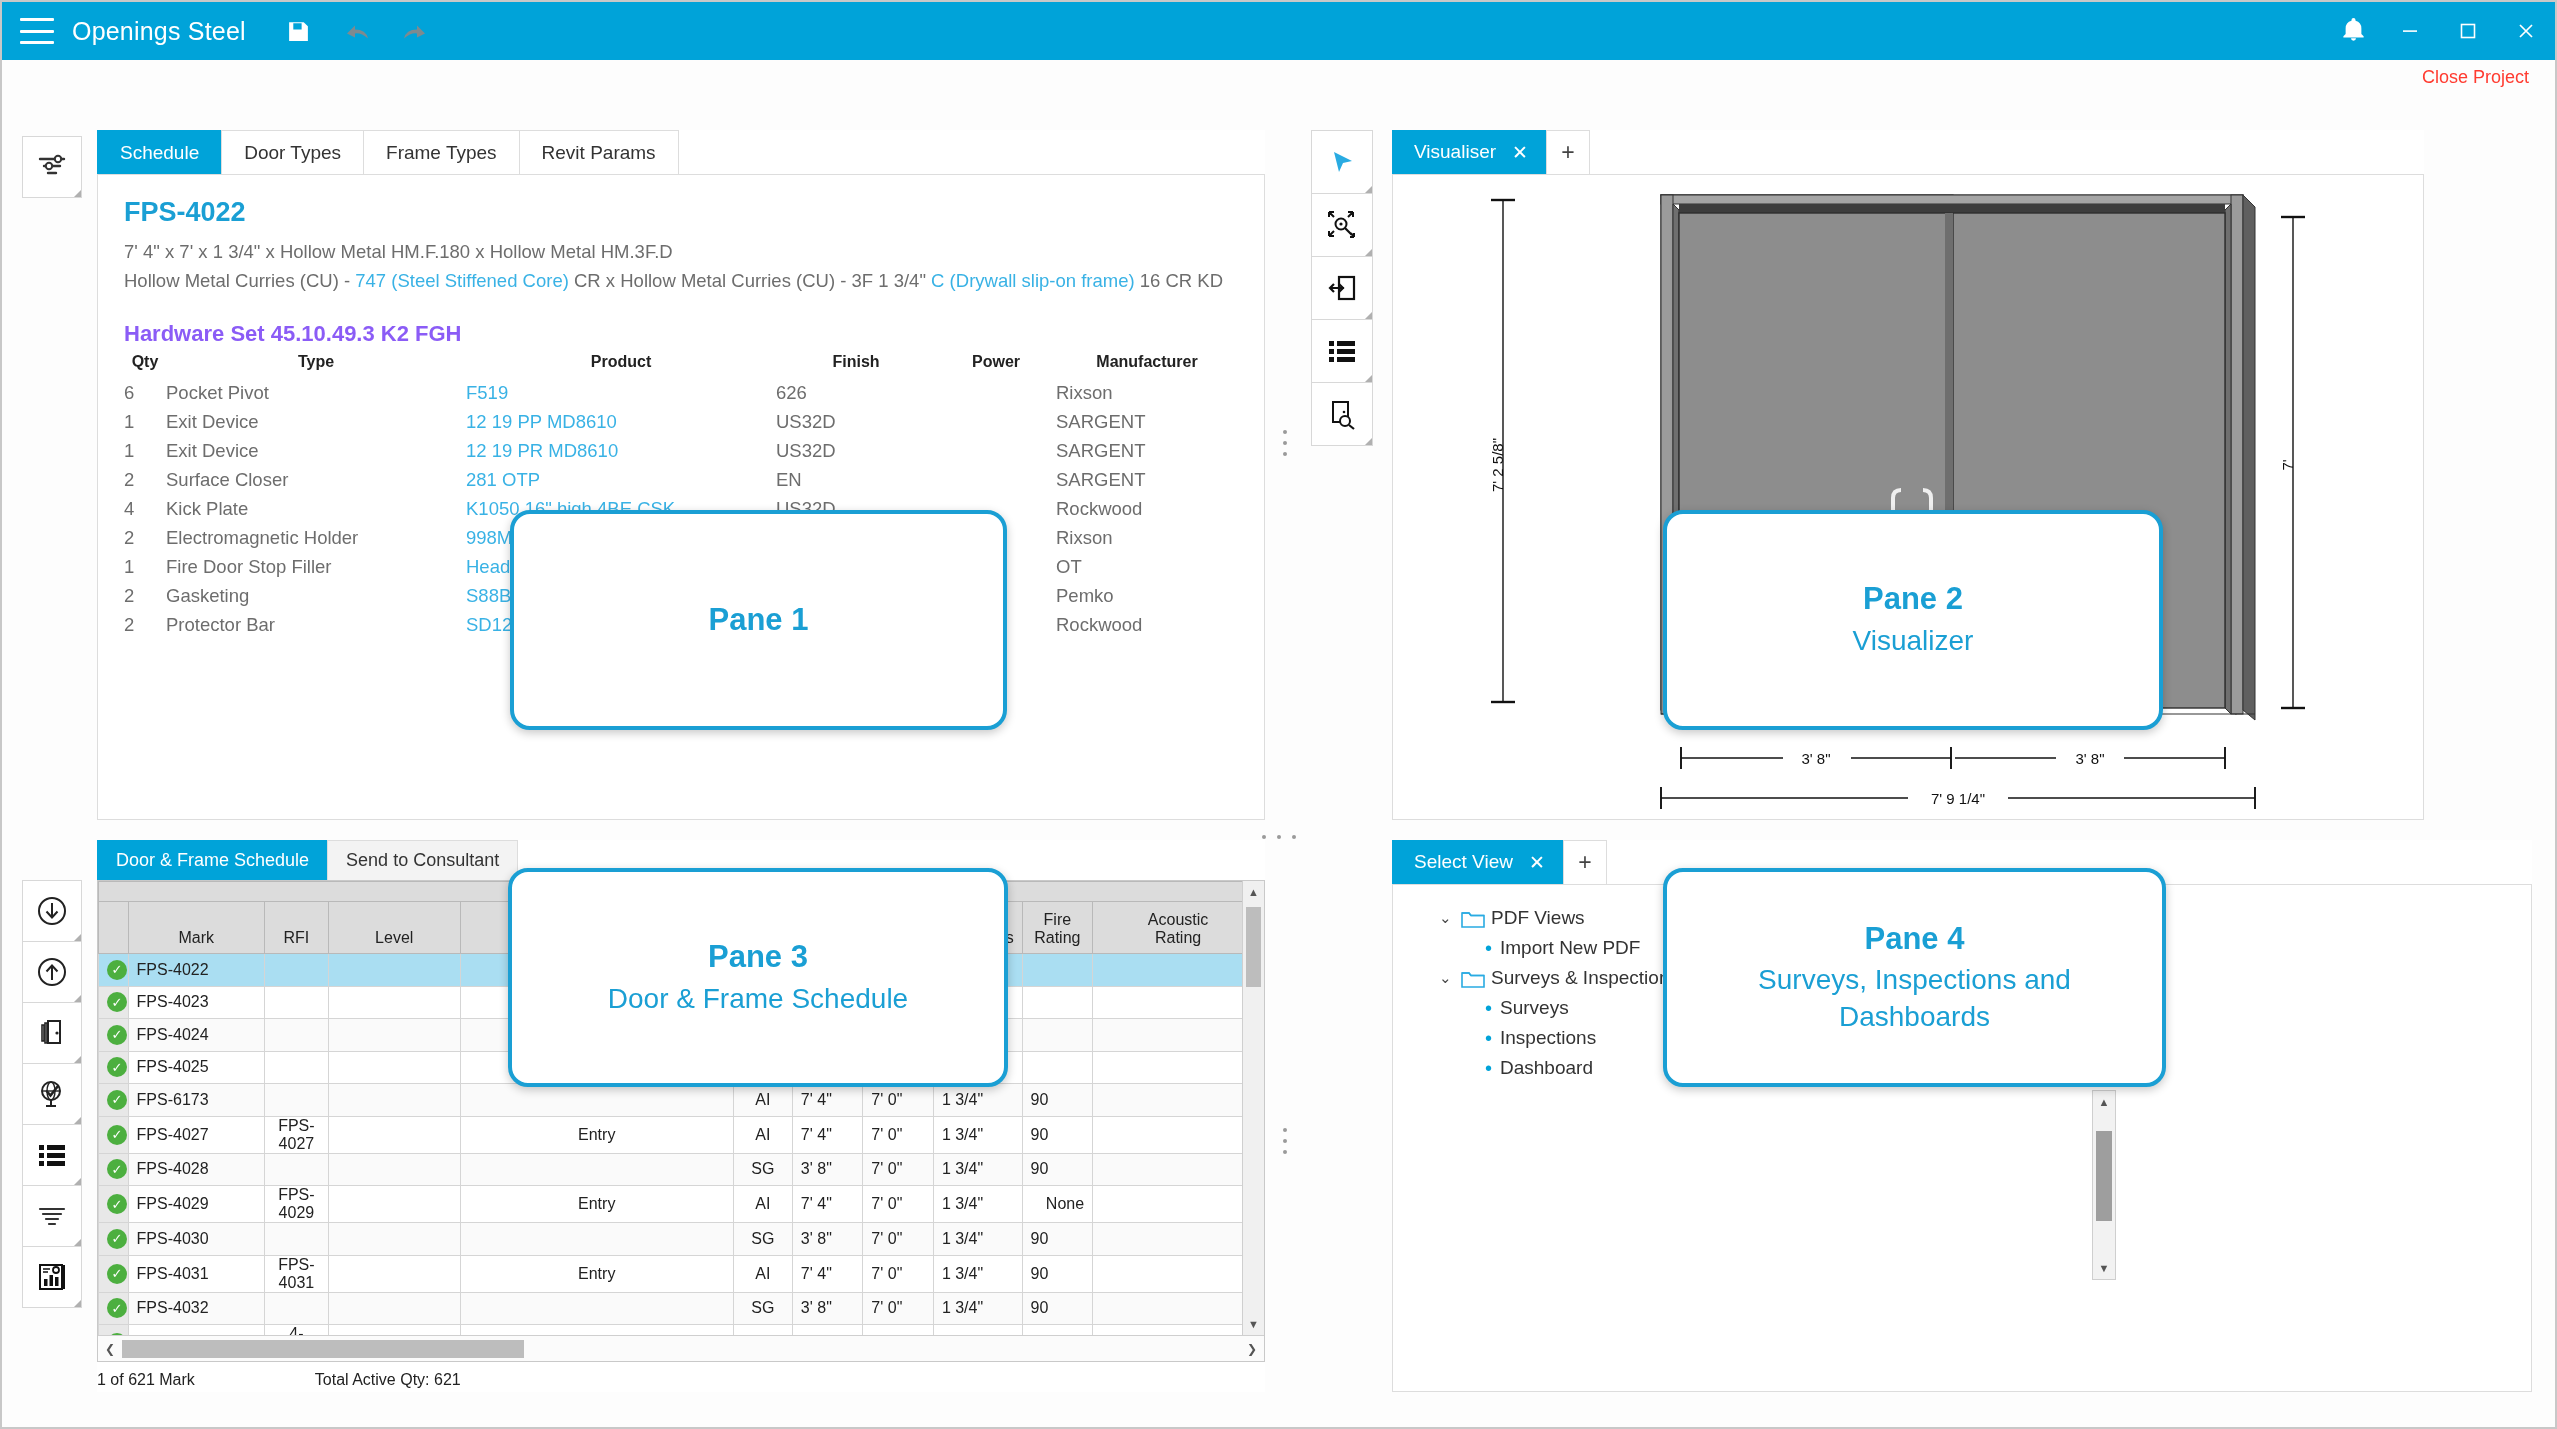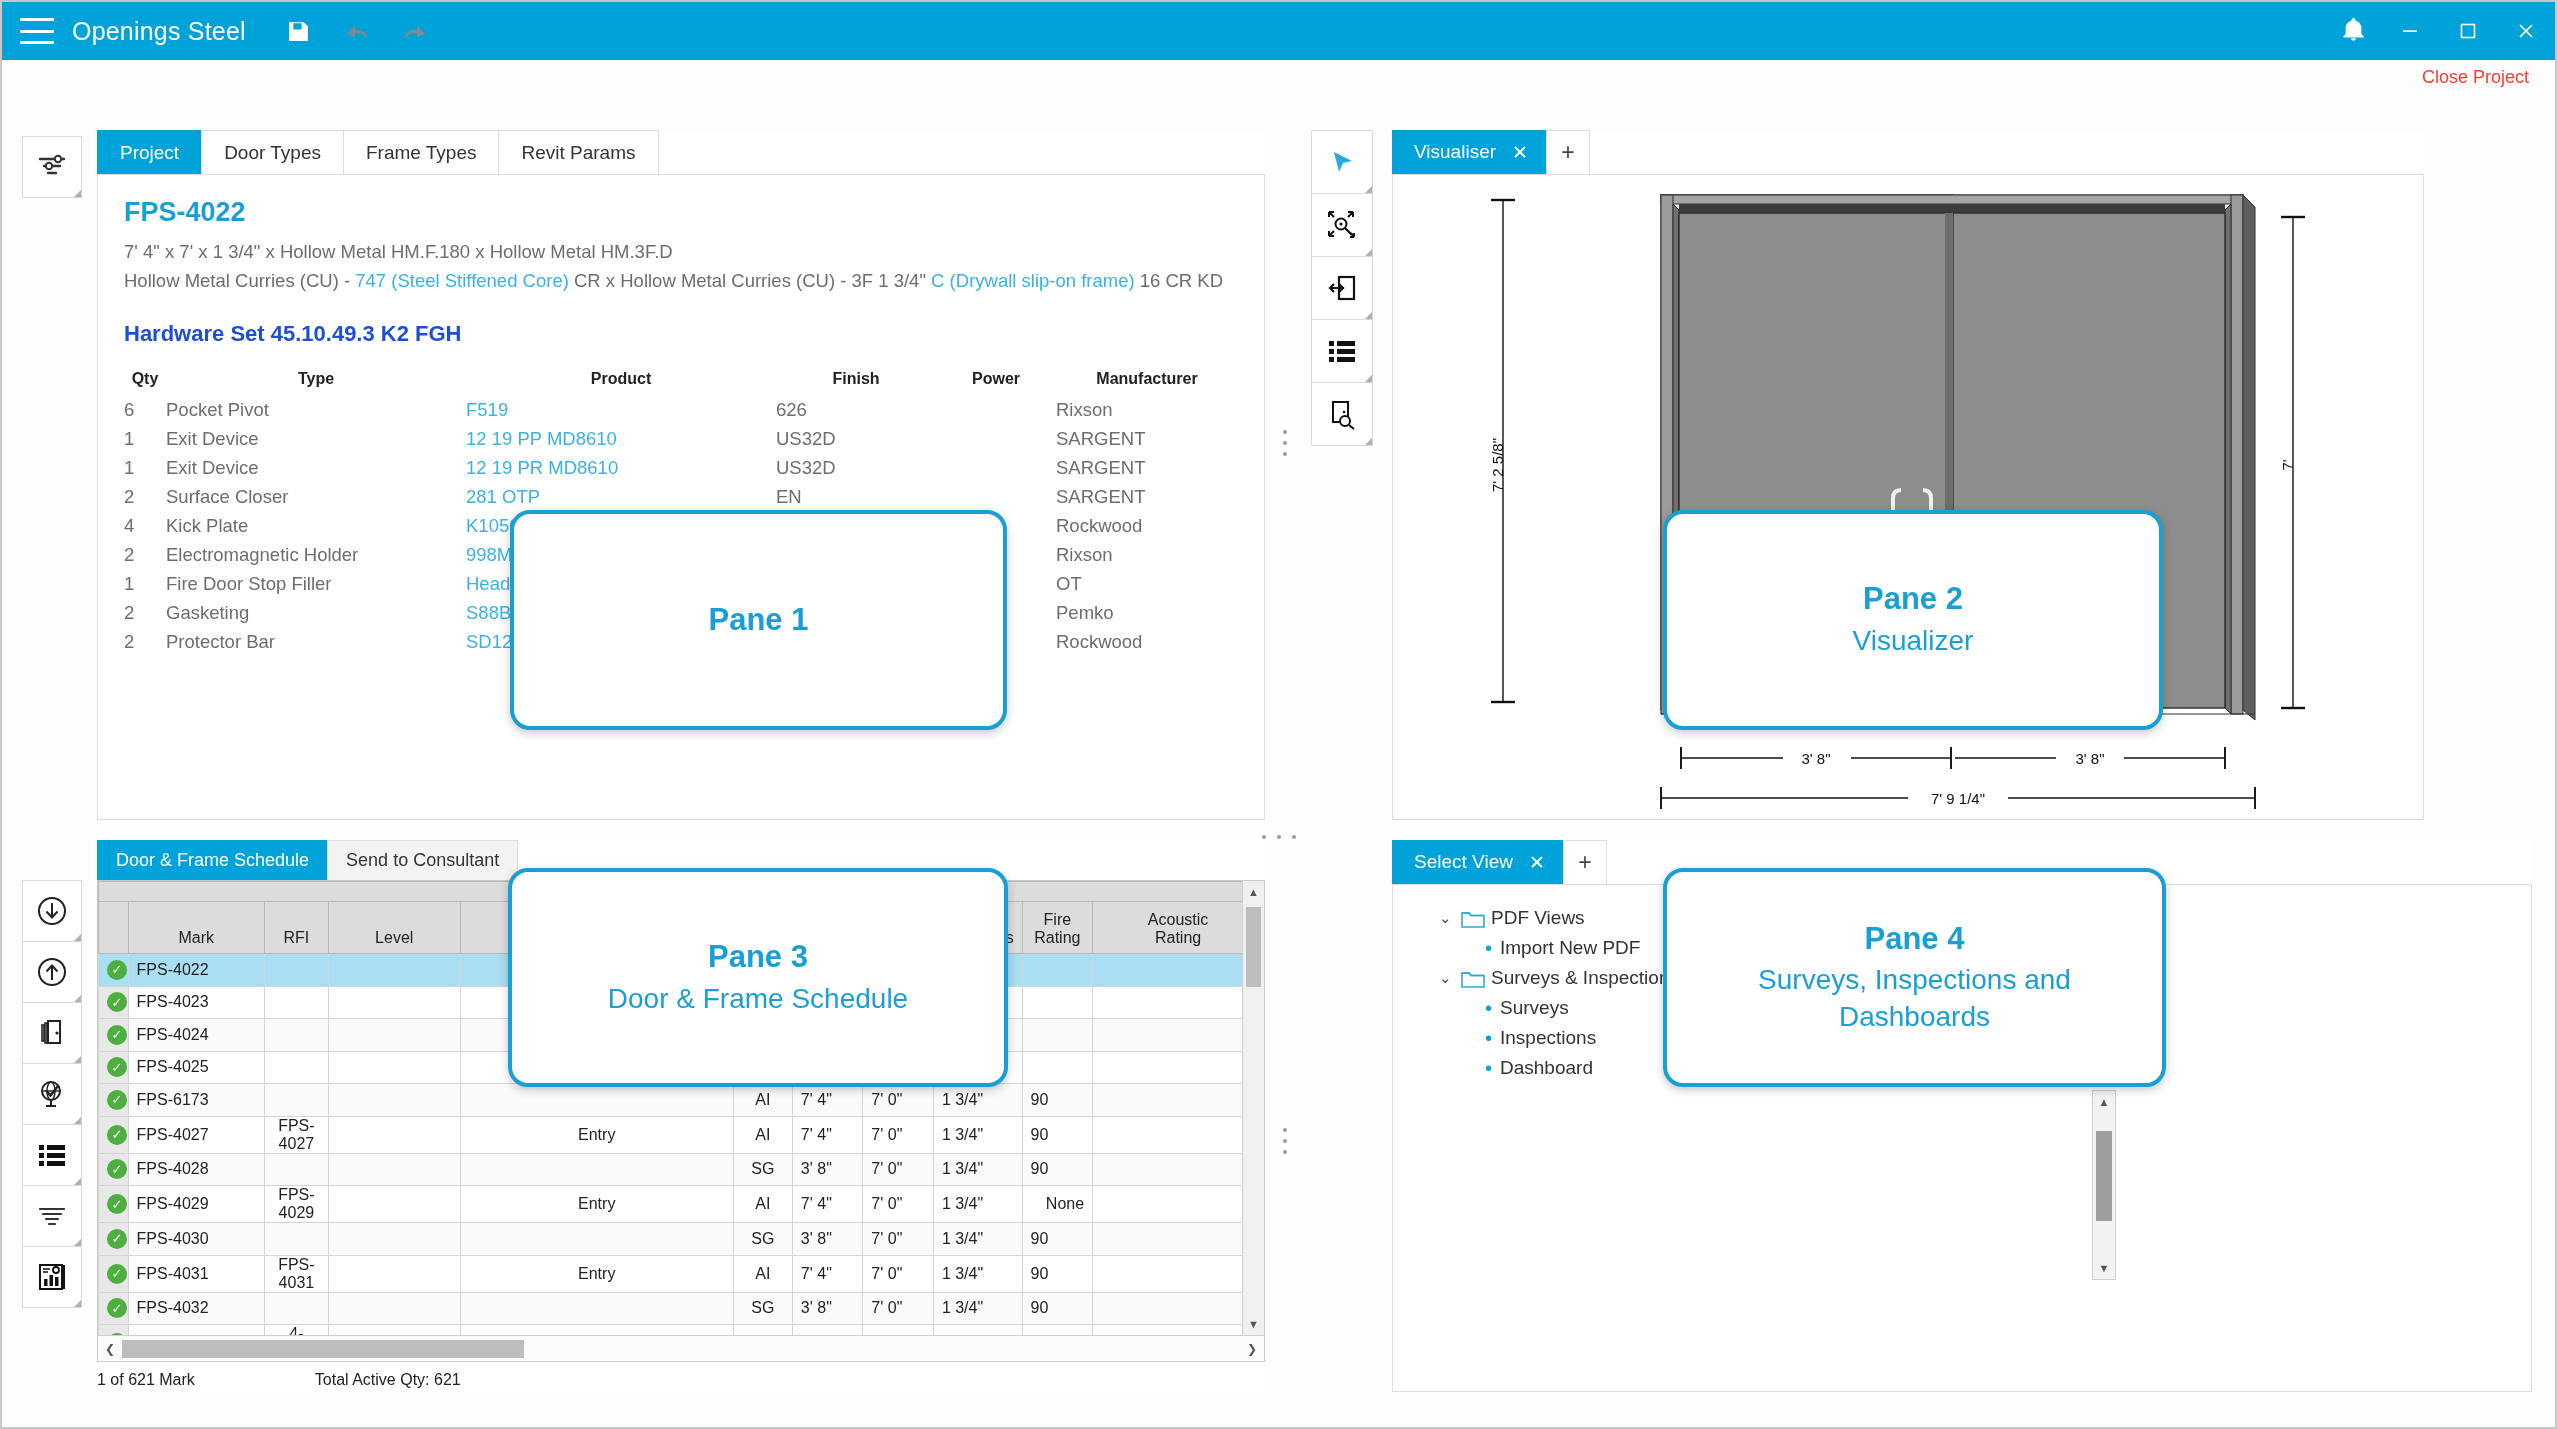--- a/index.html
+++ b/index.html
@@ -72,21 +72,21 @@
     font-size: 19px; color: #333; cursor: pointer;
     border: 1px solid #ddd; border-bottom: none; background: #fff;
     margin-right: -1px;
   }
   .tab.active { background: #00a3d9; color: #fff; border-color: #00a3d9; font-weight: 400; }
   .tab-body { border: 1px solid #ddd; background: #fff; height: calc(100% - 44px);
     padding: 22px 26px; overflow: hidden; position: relative; }
   .doc-title { color: #1a9fd4; font-size: 27px; font-weight: bold; margin-bottom: 10px; }
   .doc-line { color: #6d6d6d; font-size: 18.5px; line-height: 1.55; }
   .doc-line a { color: #39b2e5; text-decoration: none; }
-  .hw-set { font-size: 22px; font-weight: bold; color: #1d4ed8; margin: 26px 0 23px; }
+  .hw-set { font-size: 22px; font-weight: bold; color: #8b5cf6; margin: 26px 0 6px; }
   table.hw { border-collapse: collapse; width: 100%; }
   table.hw th {
     text-align: center; font-size: 16px; color: #222; font-weight: bold;
     padding-bottom: 7px;
   }
   table.hw td { font-size: 18.5px; color: #6d6d6d; padding: 3.5px 0; }
   table.hw td.prod { color: #39b2e5; }
   .col-qty { width: 42px; }
   .col-type { width: 300px; }
   .col-prod { width: 310px; }
@@ -352,21 +352,21 @@
         <rect x="8" y="5" width="15" height="20" fill="#fff" stroke="#111" stroke-width="2"></rect>
         <circle cx="19" cy="15" r="1.3" fill="#111"></circle>
         <circle cx="20" cy="24" r="5" fill="#fff" stroke="#111" stroke-width="2"></circle>
         <path d="M24 28 L29 32" stroke="#111" stroke-width="2.2"></path>
       </svg>
     </div>
   </div>
 
   <div class="pane" id="pane1">
     <div class="tabs">
-      <div class="tab active">Project</div>
+      <div class="tab active">Schedule</div>
       <div class="tab">Door Types</div>
       <div class="tab">Frame Types</div>
       <div class="tab">Revit Params</div>
     </div>
     <div class="tab-body">
       <div class="doc-title">FPS-4022</div>
       <div class="doc-line">7' 4" x 7' x 1 3/4" x Hollow Metal HM.F.180 x Hollow Metal HM.3F.D</div>
       <div class="doc-line"><span>Hollow Metal Curries (CU) - </span><a href="#">747 (Steel Stiffened Core)</a><span> CR x Hollow Metal Curries (CU) - 3F 1 3/4" </span><a href="#">C (Drywall slip-on frame)</a><span> 16 CR KD</span></div>
 
       <div class="hw-set">Hardware Set 45.10.49.3 K2 FGH</div>

